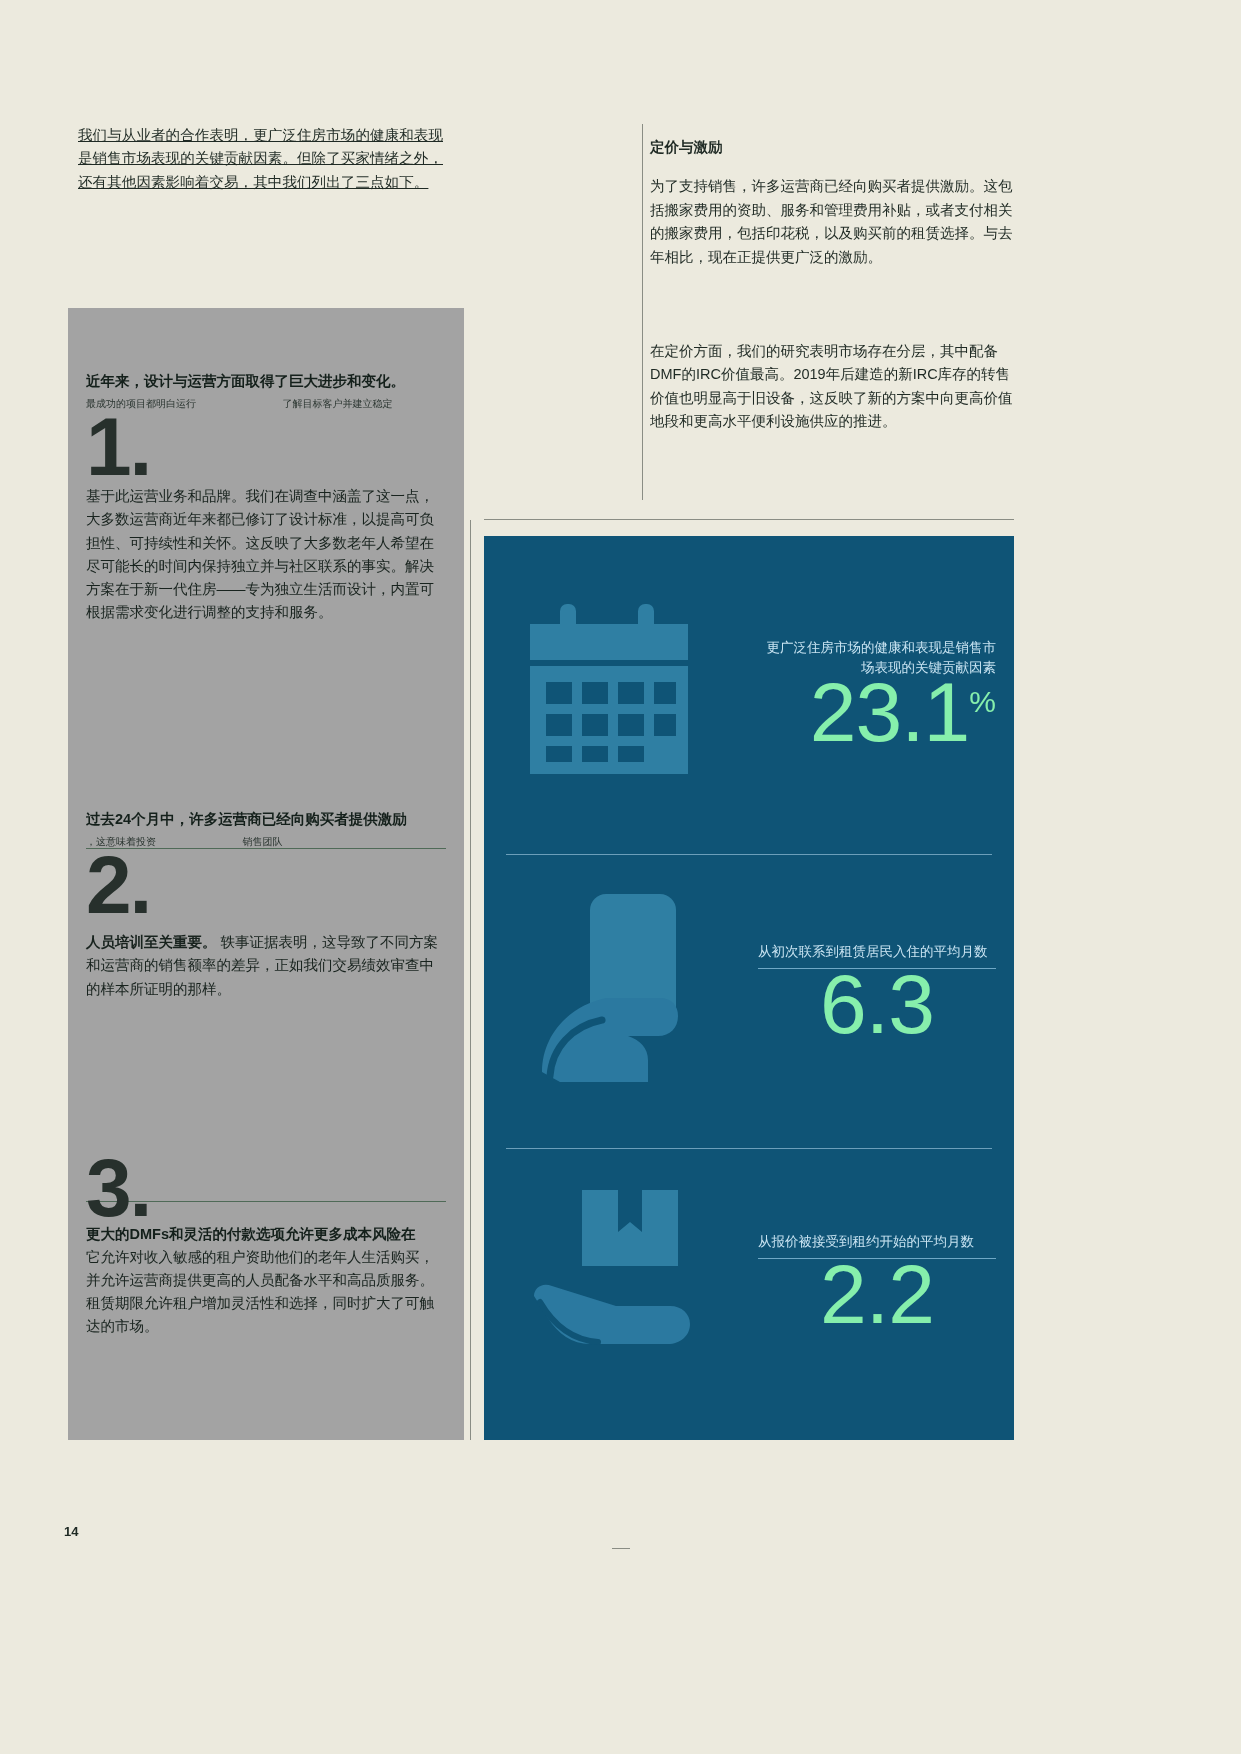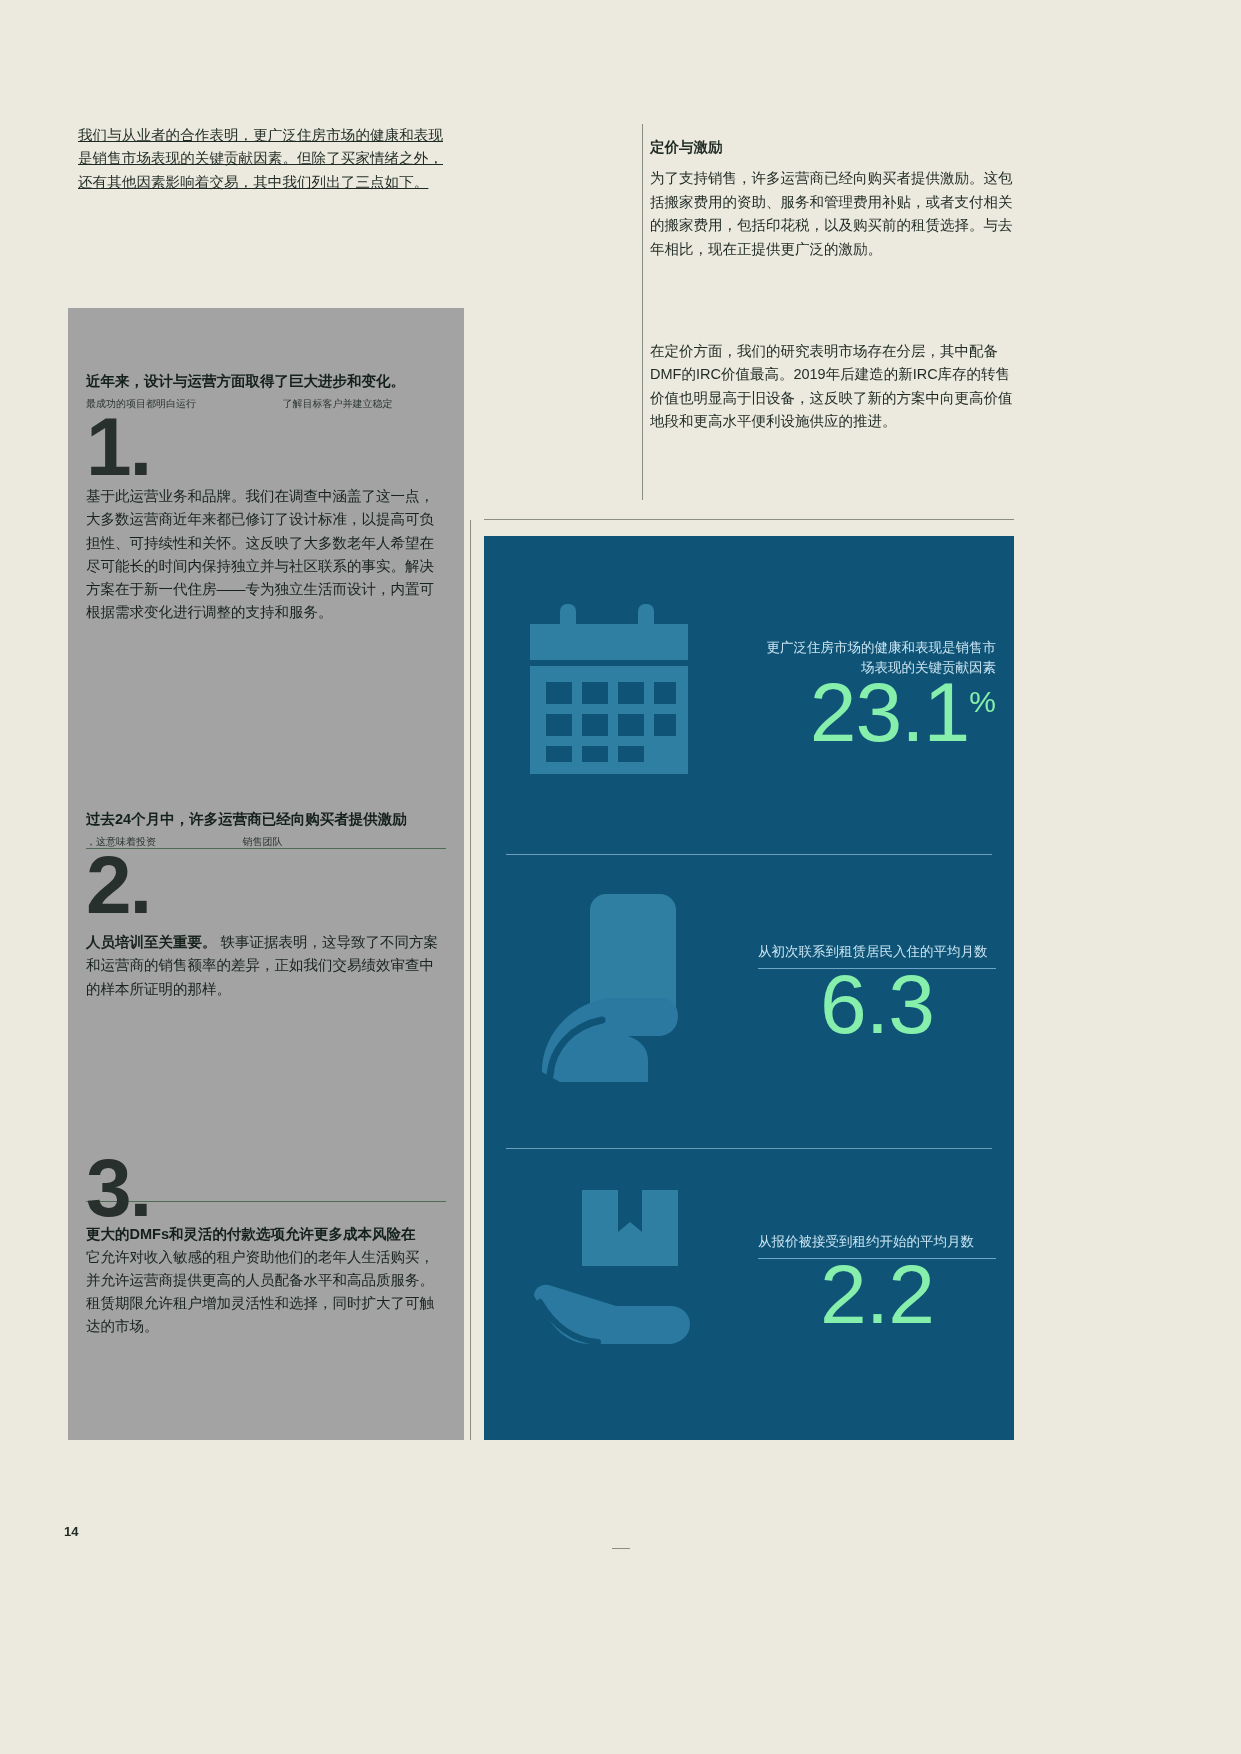--- a/index.html
+++ b/index.html
@@ -66,21 +66,21 @@
     width: 368px;
     color: #1f2a24;
     font-size: 14.5px;
     line-height: 1.62;
   }
   .right-block.b1 { top: 136px; }
   .right-block.b2 { top: 340px; }
 
   .rb-title {
     font-weight: bold;
-    margin-bottom: 8px;
+    margin-bottom: 16px;
     font-size: 14.5px;
   }
   .rb-body { }
 
   
   .green-panel {
     position: absolute;
     left: 68px;
     top: 308px;
     width: 396px;

